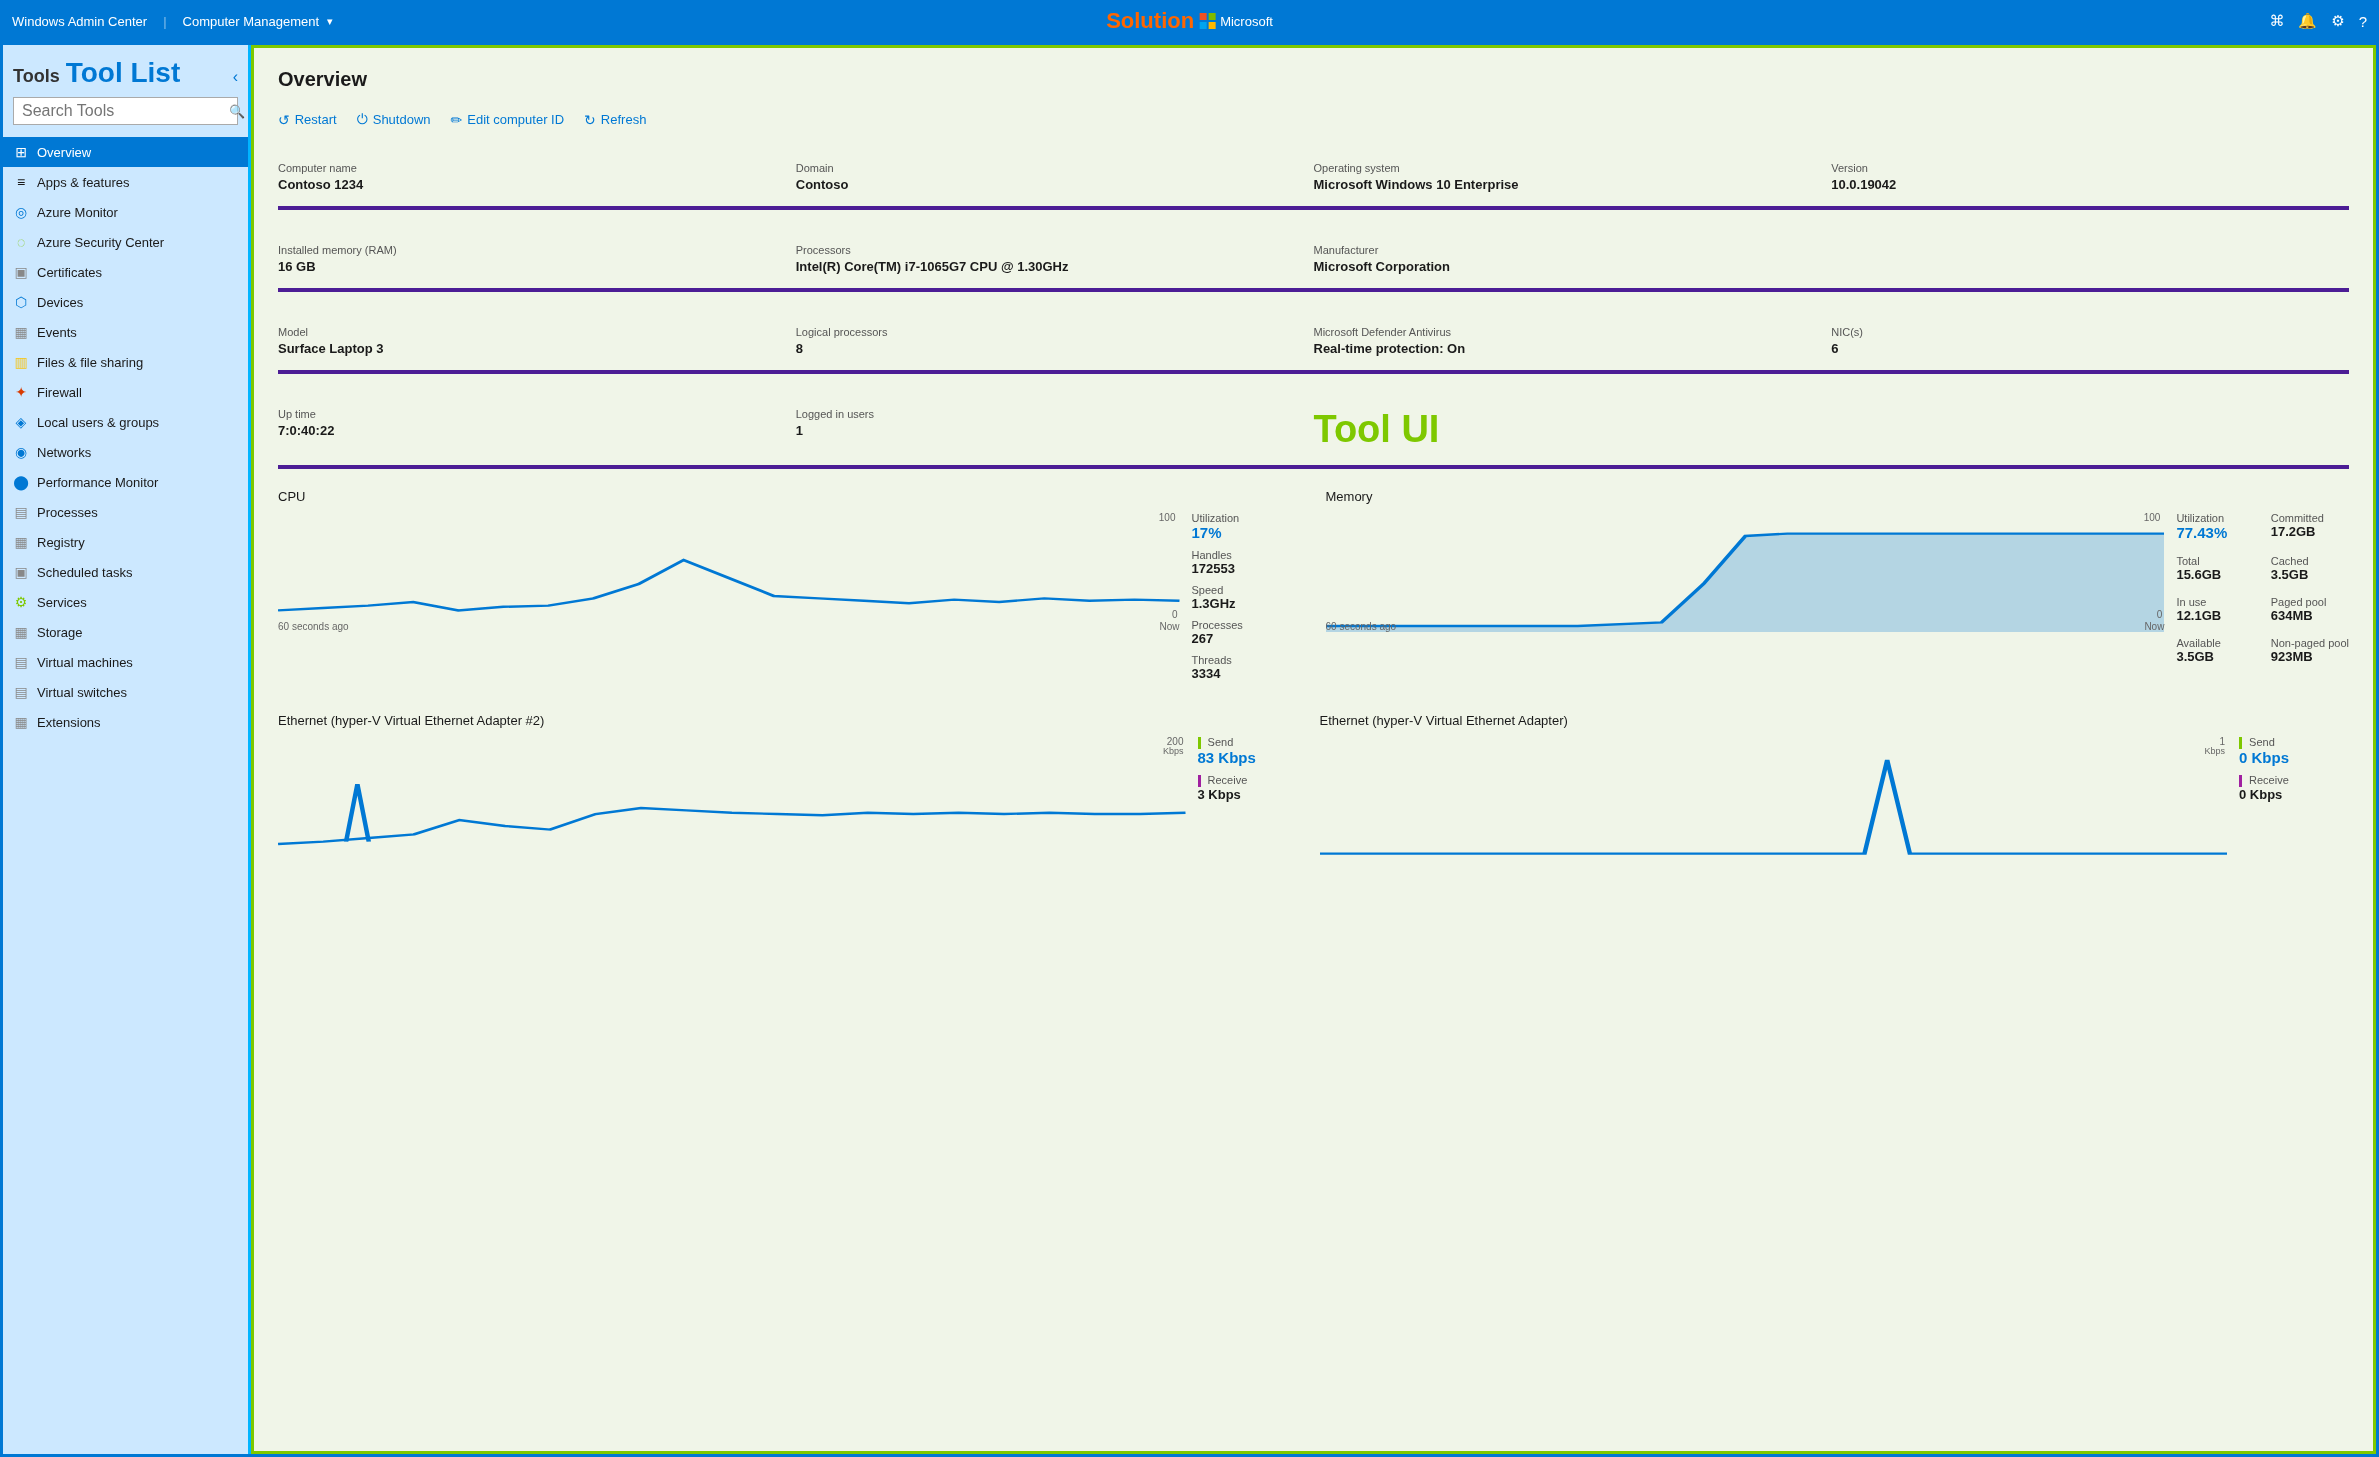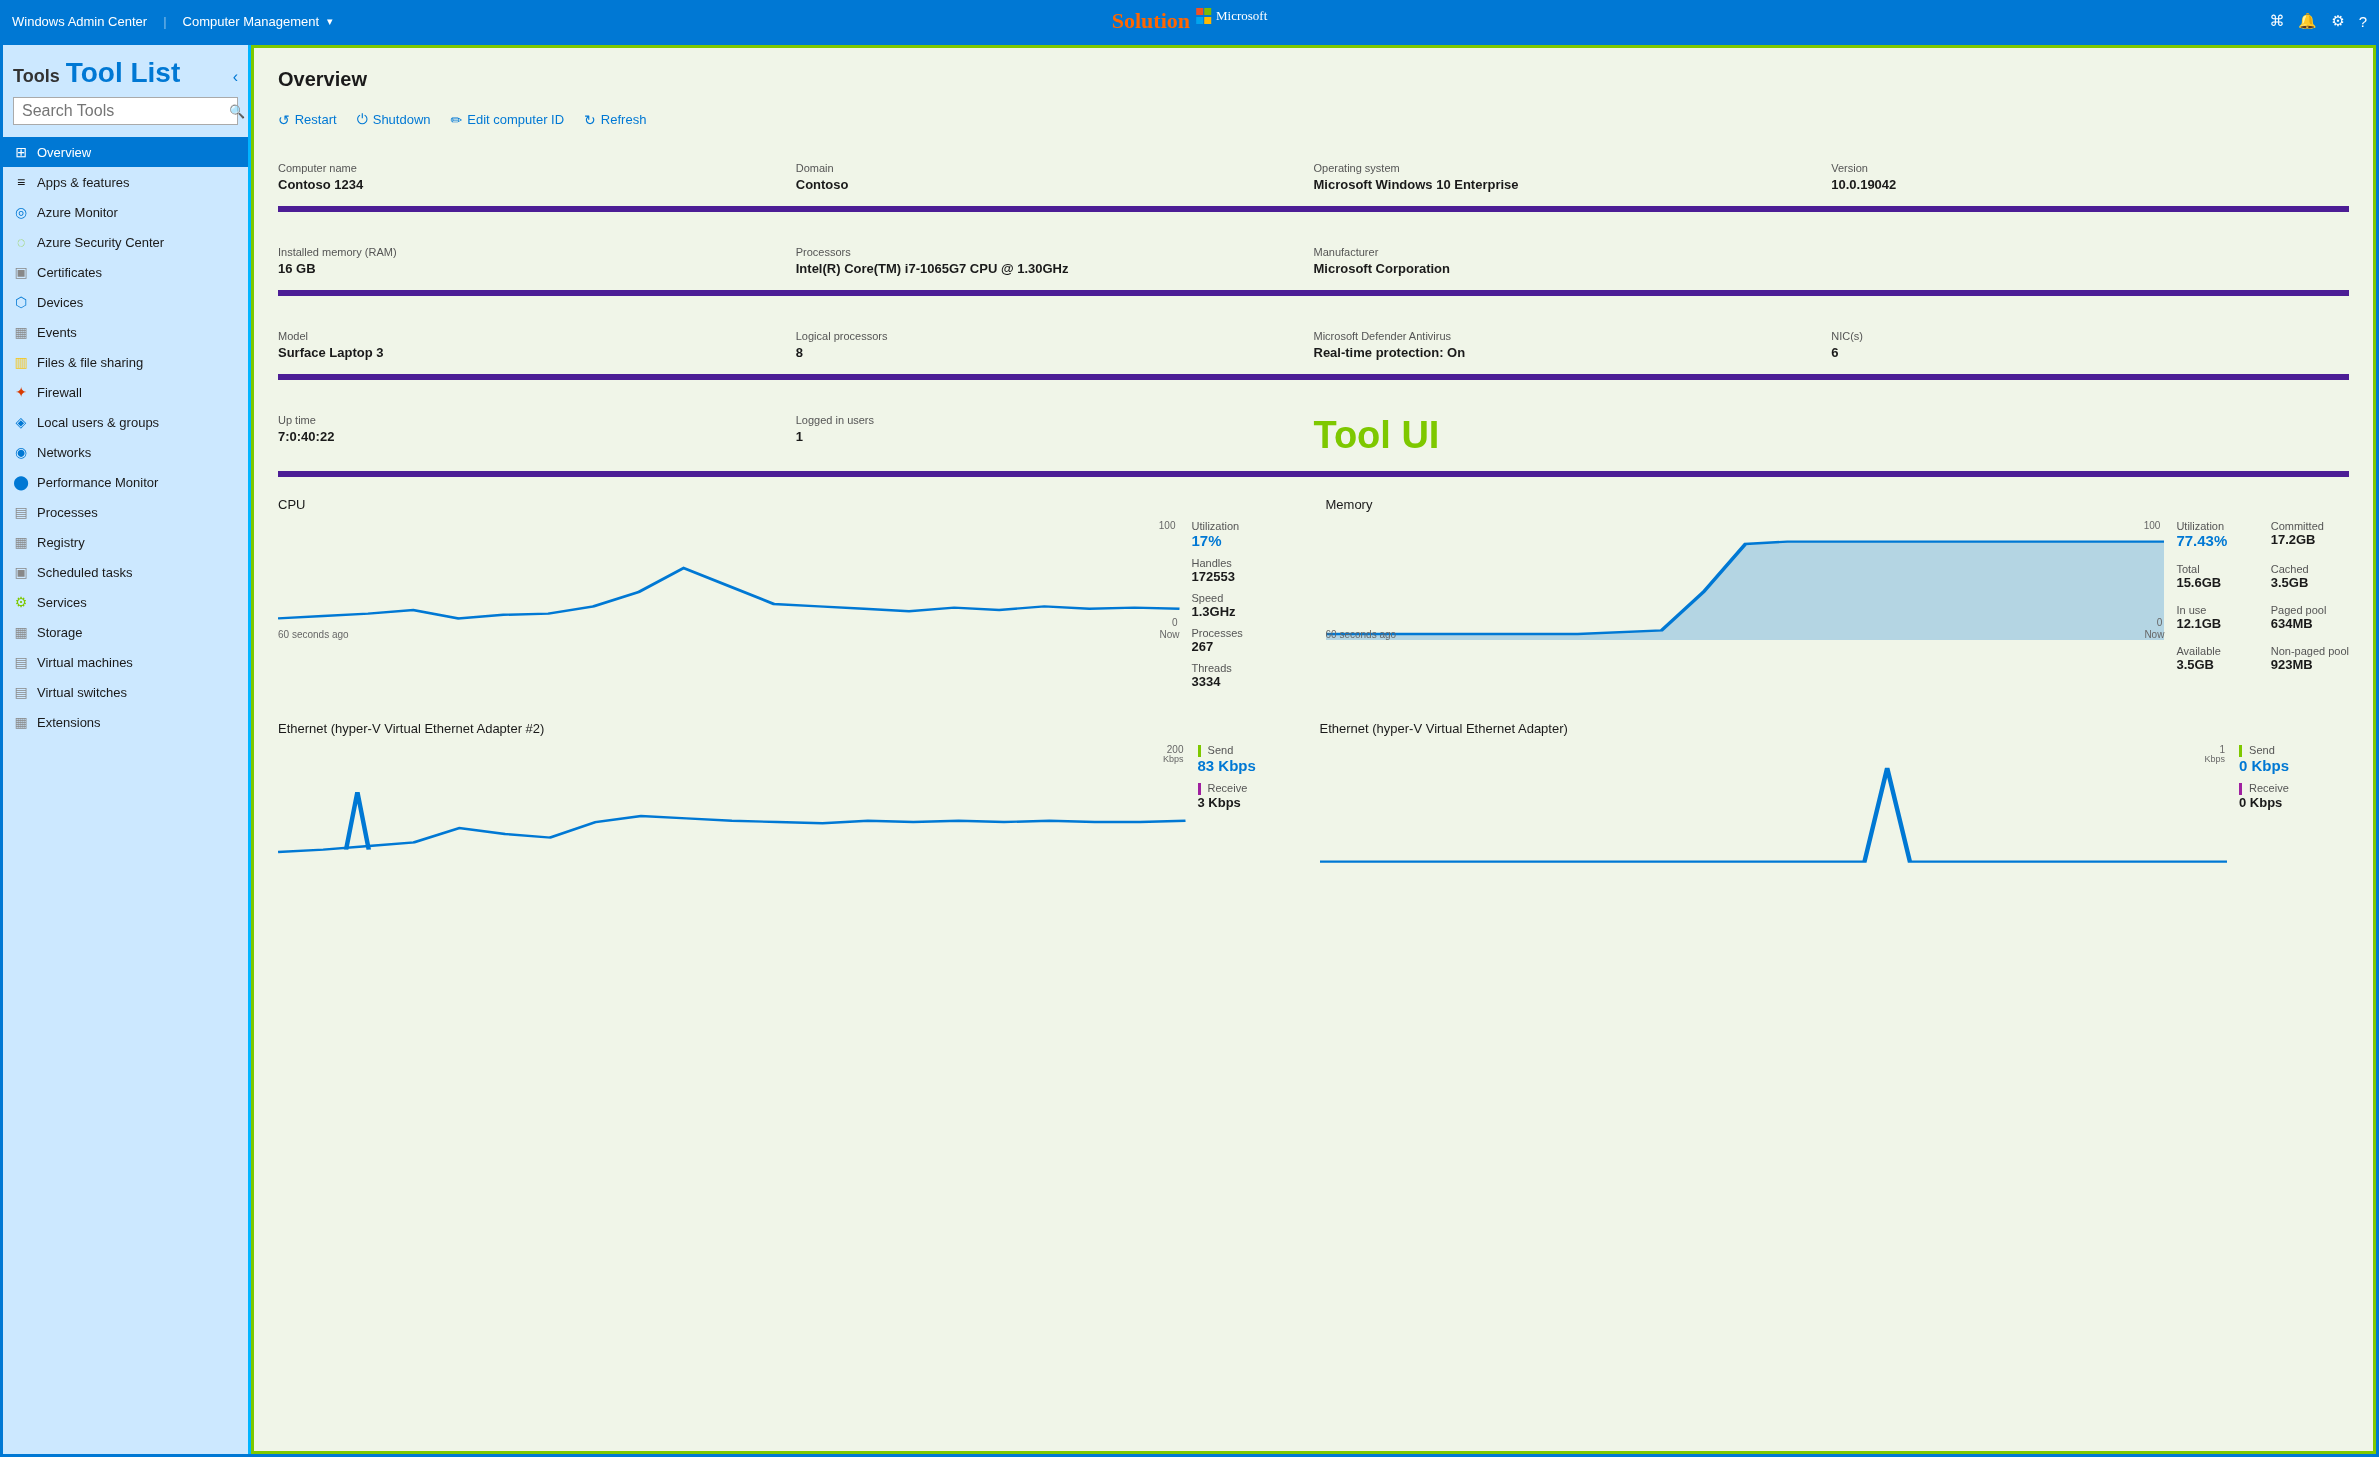--- a/index.html
+++ b/index.html
@@ -15,23 +15,22 @@
       padding: 8px 12px;
       position: relative;
     }
     .topbar-left { display: flex; align-items: center; gap: 8px; font-size: 13px; }
     .topbar-divider { color: rgba(255,255,255,0.5); margin: 0 8px; }
     .topbar-center {
       position: absolute;
       left: 50%;
       transform: translateX(-50%);
       display: flex;
-      align-items: flex-start;
+      align-items: center;
       gap: 6px;
-      font-family: Liberation Serif, serif;
     }
     .solution-title { color: #ff6600; font-size: 22px; font-weight: bold; }
     .microsoft-logo { display: flex; align-items: center; gap: 4px; font-size: 13px; color: white; }
     .ms-squares { display: grid; grid-template-columns: 1fr 1fr; gap: 1px; width: 16px; height: 16px; }
     .ms-sq { width: 7px; height: 7px; }
     .ms-sq.red { background: #f25022; }
     .ms-sq.green { background: #7fba00; }
     .ms-sq.blue { background: #00a4ef; }
     .ms-sq.yellow { background: #ffb900; }
     .topbar-right { margin-left: auto; display: flex; align-items: center; gap: 14px; color: white; font-size: 16px; }
@@ -119,21 +118,21 @@
       padding: 4px 0;
     }
     .toolbar-btn .btn-icon { font-size: 14px; }
 
     
     .info-grid {
       display: grid;
       grid-template-columns: 1fr 1fr 1fr 1fr;
       gap: 0;
       margin-bottom: 24px;
-      border-bottom: 6px solid #4c1d95;
+      border-bottom: 4px solid #4c1d95;
     }
     .info-cell {
       padding: 10px 16px 14px 0;
       border-right: none;
     }
     .info-label { font-size: 11px; color: #555; margin-bottom: 3px; }
     .info-value { font-size: 13px; font-weight: 600; color: #1a1a1a; }
 
     
     .charts-row {

